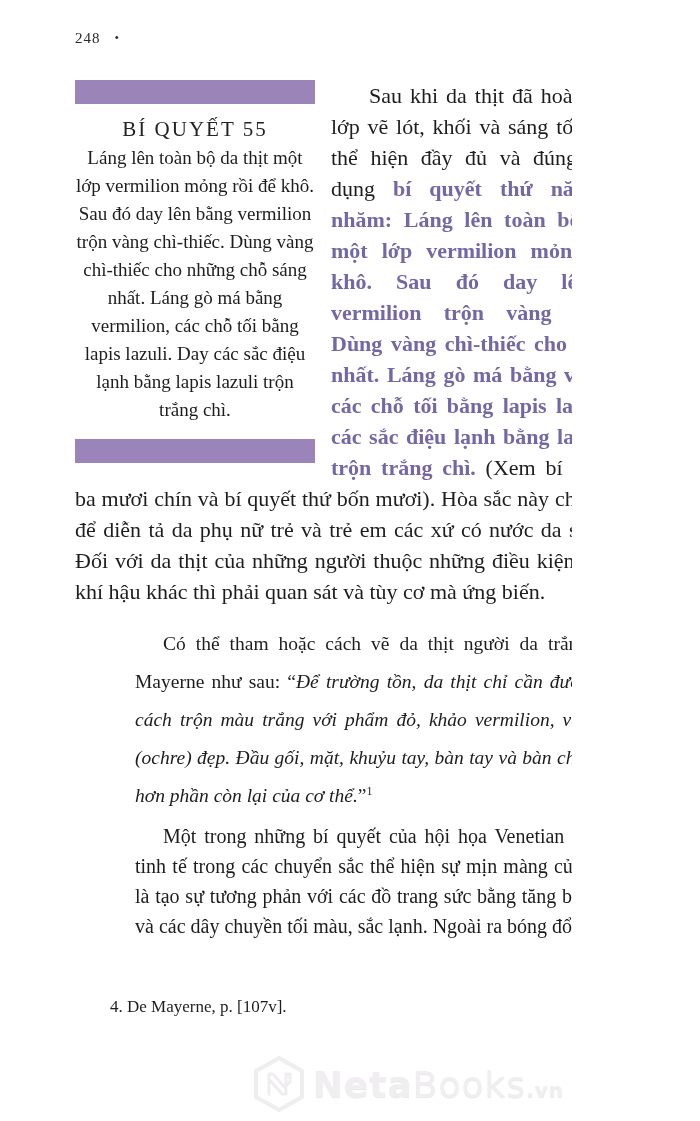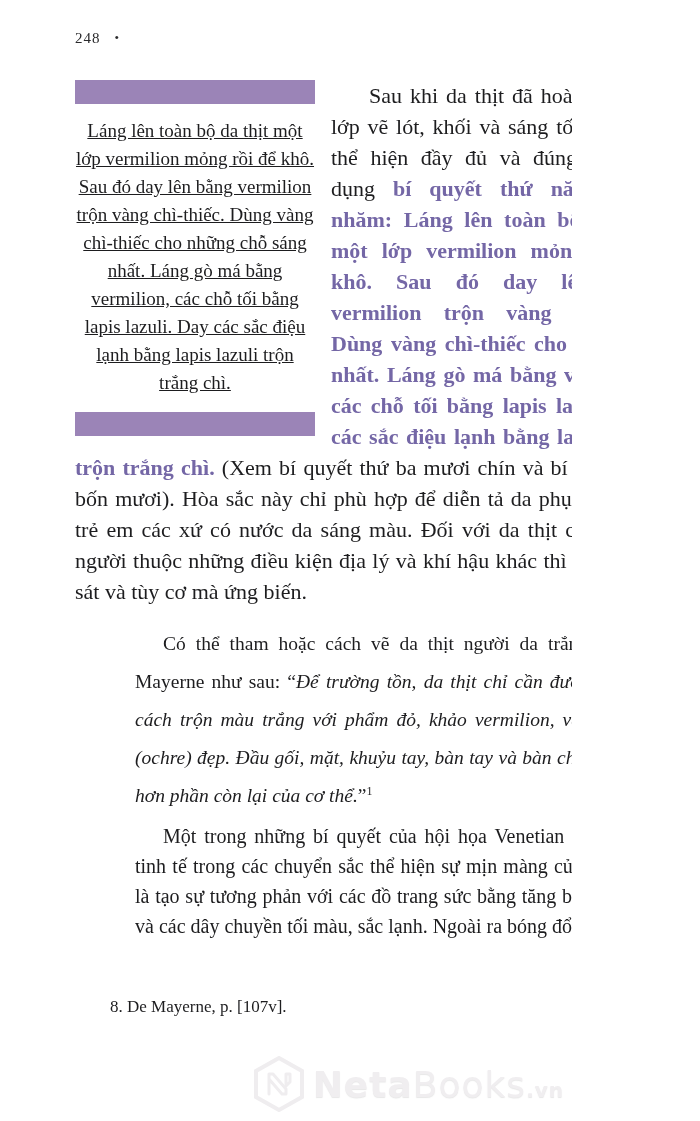--- a/index.html
+++ b/index.html
@@ -34,21 +34,21 @@
   }
   .bar { height:24px; background:#9b84b7; }
   .bar-top { margin-bottom:13px; }
   .bar-bottom { margin-top:15px; }
   .sidebar-title {
     text-align:center; font-size:21px; letter-spacing:2px;
     color:#222; margin:0 0 2px 0; font-weight:normal;
   }
   .sidebar-text {
     text-align:center; font-size:19px; line-height:28px;
-    color:#1d1d1f; margin:0;text-decoration:underline;
+    color:#1d1d1f; margin:0;
   }
 
   
   .main-para {
     margin:0; text-align:justify;
     font-size:22px; line-height:31px;
     text-indent:38px;
     color:#1d1d1f;
   }
   .highlight {
@@ -103,33 +103,34 @@
 
   <div class="running-header">
     <span class="pagenum">248</span>
     <span class="bullet">•</span>
   </div>
 
   <div class="body-area">
 
     <aside class="sidebar">
       <div class="bar bar-top"></div>
+      <h2 class="sidebar-title">BÍ QUYẾT 55</h2>
       <p class="sidebar-text">Láng lên toàn bộ da thịt một lớp vermilion mỏng rồi để khô. Sau đó day lên bằng vermilion trộn vàng chì-thiếc. Dùng vàng chì-thiếc cho những chỗ sáng nhất. Láng gò má bằng vermilion, các chỗ tối bằng lapis lazuli. Day các sắc điệu lạnh bằng lapis lazuli trộn trắng chì.</p>
       <div class="bar bar-bottom"></div>
     </aside>
 
     <p class="main-para"><span>Sau khi da thịt đã hoàn chỉnh ở lớp vẽ lót, khối và sáng tối đã được thể hiện đầy đủ và đúng, hãy áp dụng </span><span class="highlight">bí quyết thứ năm mươi nhăm: Láng lên toàn bộ da thịt một lớp vermilion mỏng rồi để khô. Sau đó day lên bằng vermilion trộn vàng chì-thiếc. Dùng vàng chì-thiếc cho chỗ sáng nhất. Láng gò má bằng vermilion, các chỗ tối bằng lapis lazuli. Day các sắc điệu lạnh bằng lapis lazuli trộn trắng chì.</span><span> (Xem bí quyết thứ ba mươi chín và bí quyết thứ bốn mươi). Hòa sắc này chỉ phù hợp để diễn tả da phụ nữ trẻ và trẻ em các xứ có nước da sáng màu. Đối với da thịt của những người thuộc những điều kiện địa lý và khí hậu khác thì phải quan sát và tùy cơ mà ứng biến.</span></p>
 
     <p class="quote-block"><span>Có thể tham hoặc cách vẽ da thịt người da trắng theo de Mayerne như sau: “</span><span class="quote-italic">Để trường tồn, da thịt chỉ cần được vẽ bằng cách trộn màu trắng với phẩm đỏ, khảo vermilion, và vàng đất (ochre) đẹp. Đầu gối, mặt, khuỷu tay, bàn tay và bàn chân phải đỏ hơn phần còn lại của cơ thể.</span><span>”</span><sup>1</sup></p>
 
     <p class="quote-para2">Một trong những bí quyết của hội họa Venetian để tăng sự tinh tế trong các chuyển sắc thể hiện sự mịn màng của da người là tạo sự tương phản với các đồ trang sức bằng tăng bạc, đá quý, và các dây chuyền tối màu, sắc lạnh. Ngoài ra bóng đổ</p>
 
   </div>
 
-  <div class="footnote">8. De Mayerne, p. [107v].</div>
+  <div class="footnote">4. De Mayerne, p. [107v].</div>
 
   <div class="watermark">
     <svg class="wm-icon" viewBox="0 0 52 56" fill="none" xmlns="http://www.w3.org/2000/svg">
       <path d="M26 2 L49 15 L49 41 L26 54 L3 41 L3 15 Z" stroke="#efedef" stroke-width="4" fill="none"></path>
       <path d="M16 38 L16 18 L20 18 L33 33 L33 38 L29 38 L16 23 Z" stroke="#efedef" stroke-width="3" fill="none" stroke-linejoin="round"></path>
       <path d="M33 18 L37 18 L37 26 L33 30 Z" stroke="#efedef" stroke-width="3" fill="none" stroke-linejoin="round"></path>
     </svg>
     <span class="wm-text"><span class="wm-a">Neta</span><span class="wm-b">Books</span><span class="wm-vn">.vn</span></span>
   </div>
 

